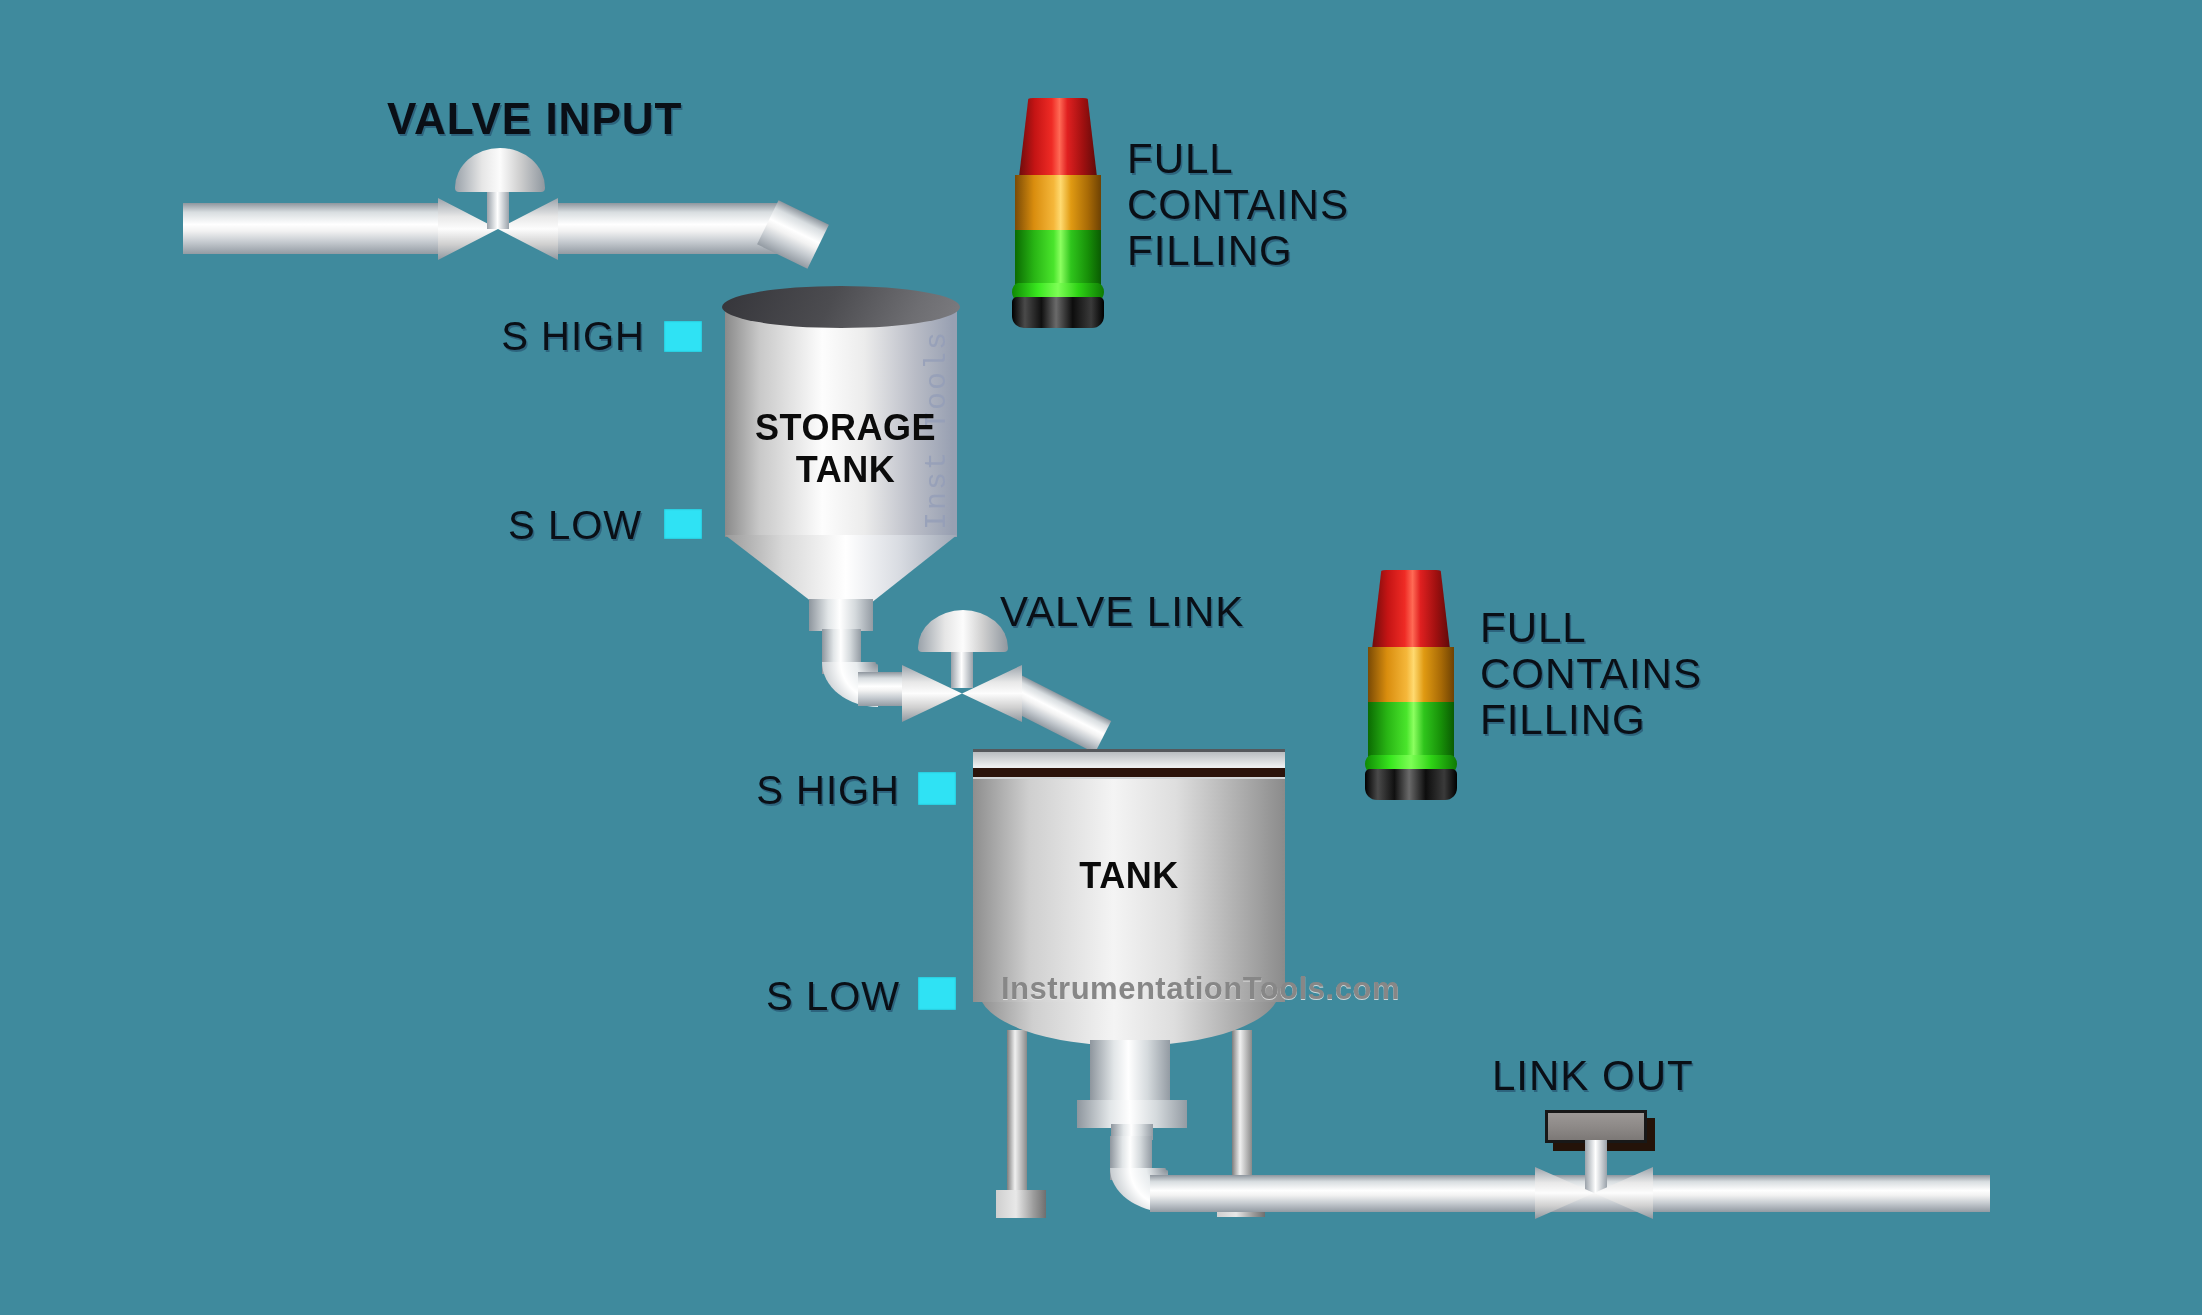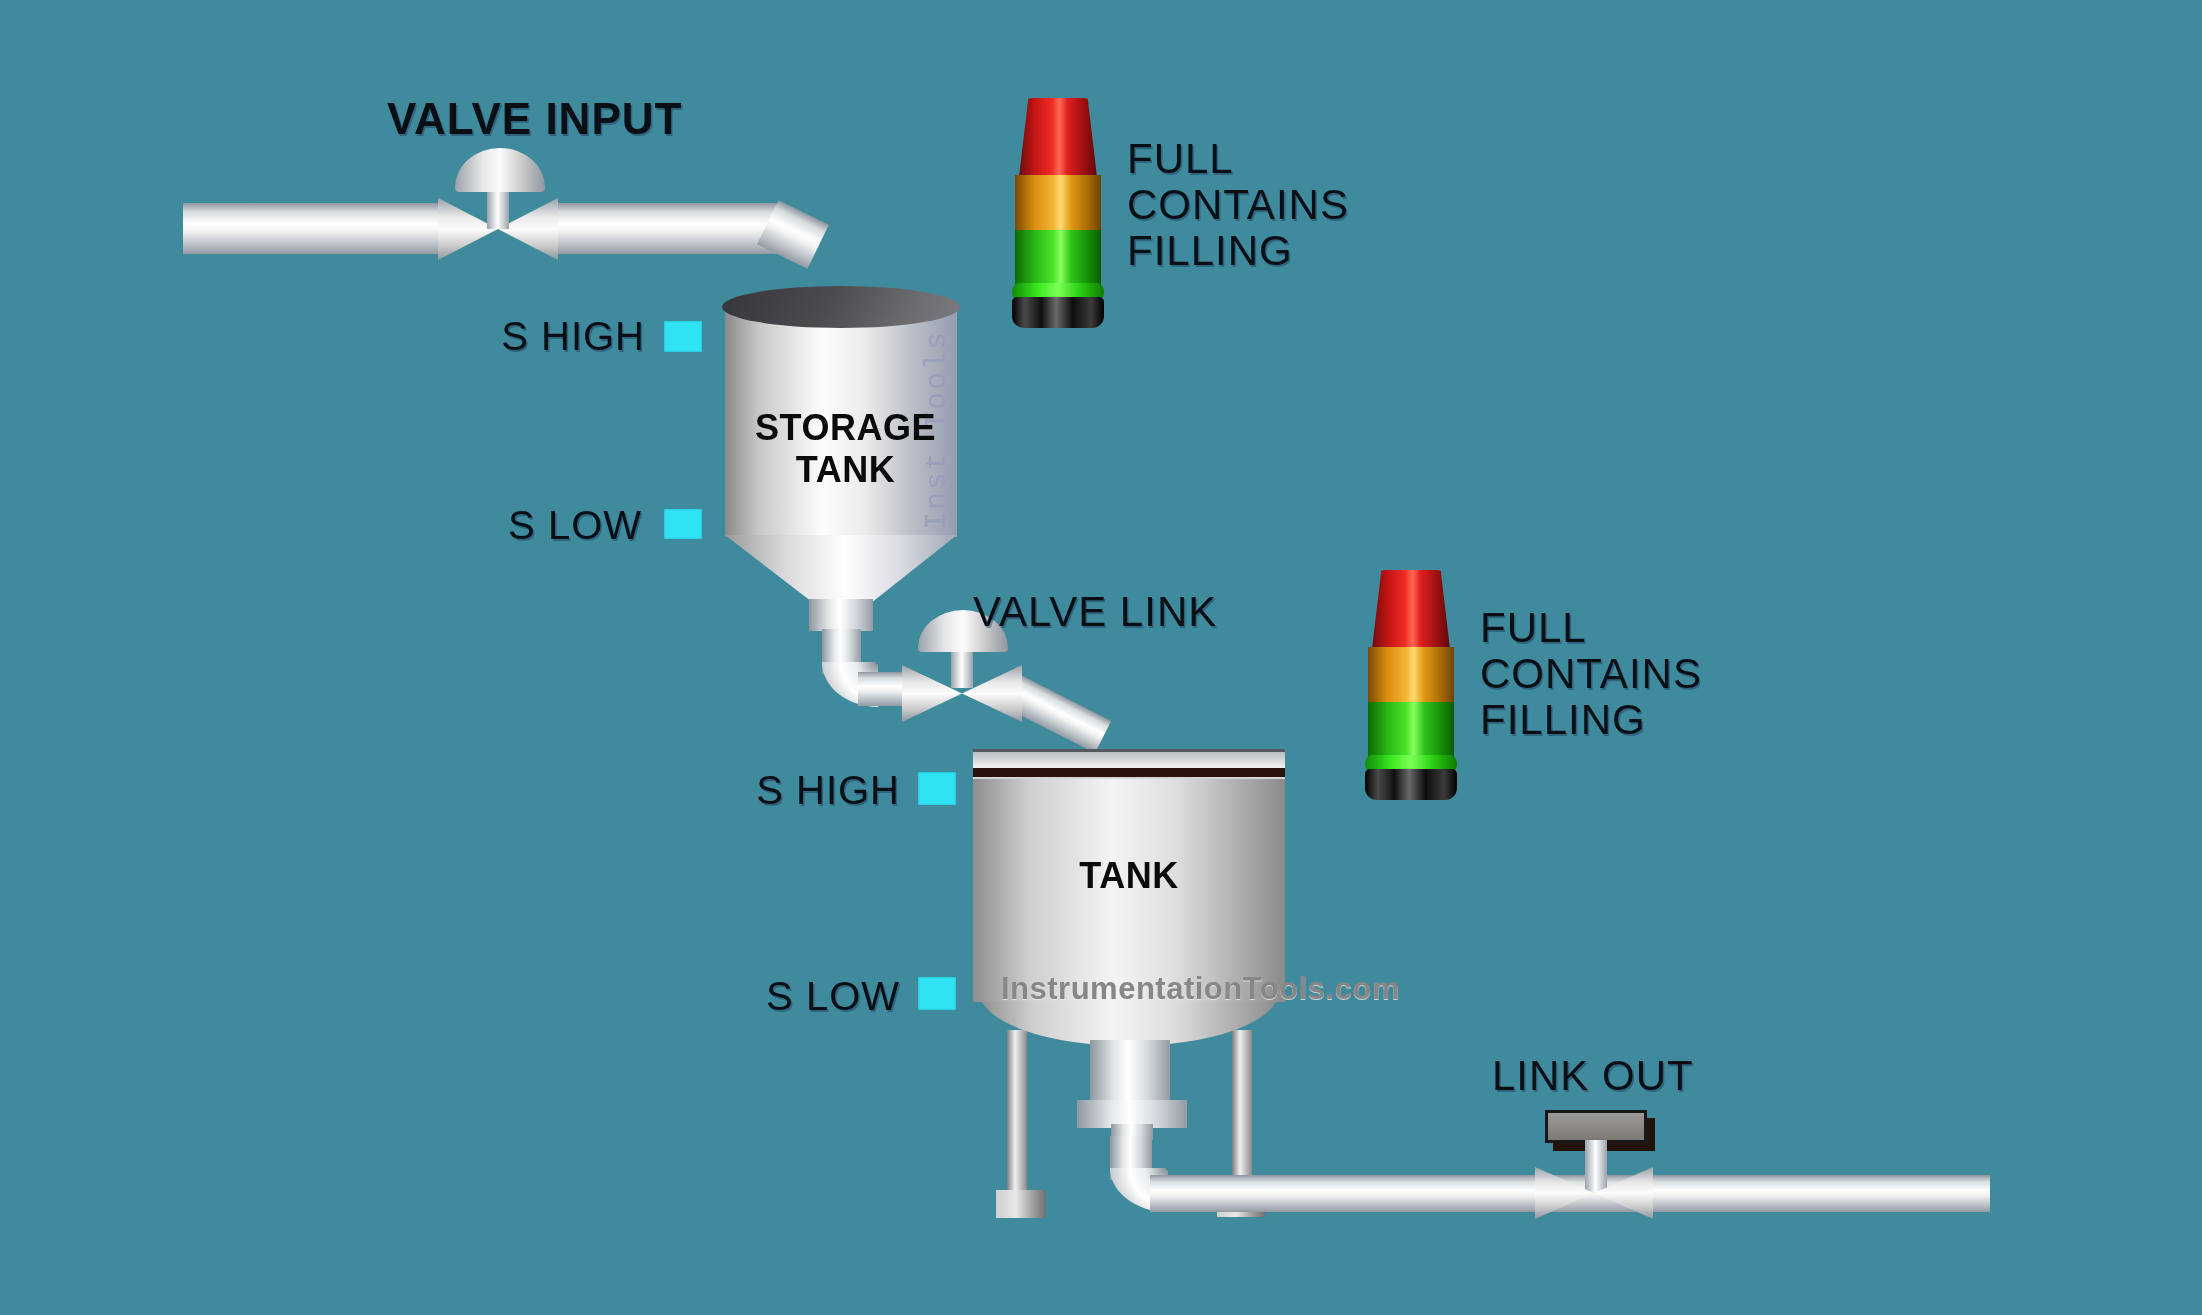--- a/index.html
+++ b/index.html
@@ -104,21 +104,21 @@
   <div class="abs pipe-h" style="left:858px;top:672px;width:52px;height:34px;"></div>
 
   <div class="abs pipe-h" style="left:1015px;top:672px;width:108px;height:36px;transform:rotate(27deg);transform-origin:0 0;"></div>
 
   <div>
     <div class="abs tri-l" style="left:902px;top:665px;width:60px;height:57px;"></div>
     <div class="abs tri-r" style="left:962px;top:665px;width:60px;height:57px;"></div>
     <div class="abs stem" style="left:951px;top:646px;width:22px;height:42px;"></div>
     <div class="abs dome" style="left:918px;top:610px;width:90px;height:42px;"></div>
   </div>
-  <div class="abs lbl" style="left:973px;top:588px;">VALVE LINK</div>
+  <div class="abs lbl" style="left:1000px;top:588px;">VALVE LINK</div>
 
   <div class="abs" style="left:1365px;top:567px;width:92px;height:234px;">
     <div class="abs sl-red" style="left:7px;top:3px;width:78px;height:79px;"></div>
     <div class="abs sl-amber" style="left:3px;top:80px;width:86px;height:55px;"></div>
     <div class="abs sl-green" style="left:3px;top:135px;width:86px;height:56px;"></div>
     <div class="abs sl-ring" style="left:0px;top:188px;width:92px;height:18px;"></div>
     <div class="abs sl-base" style="left:0px;top:202px;width:92px;height:31px;"></div>
   </div>
   <div class="abs tower-lbl" style="left:1480px;top:605px;">
     <div>FULL</div>

